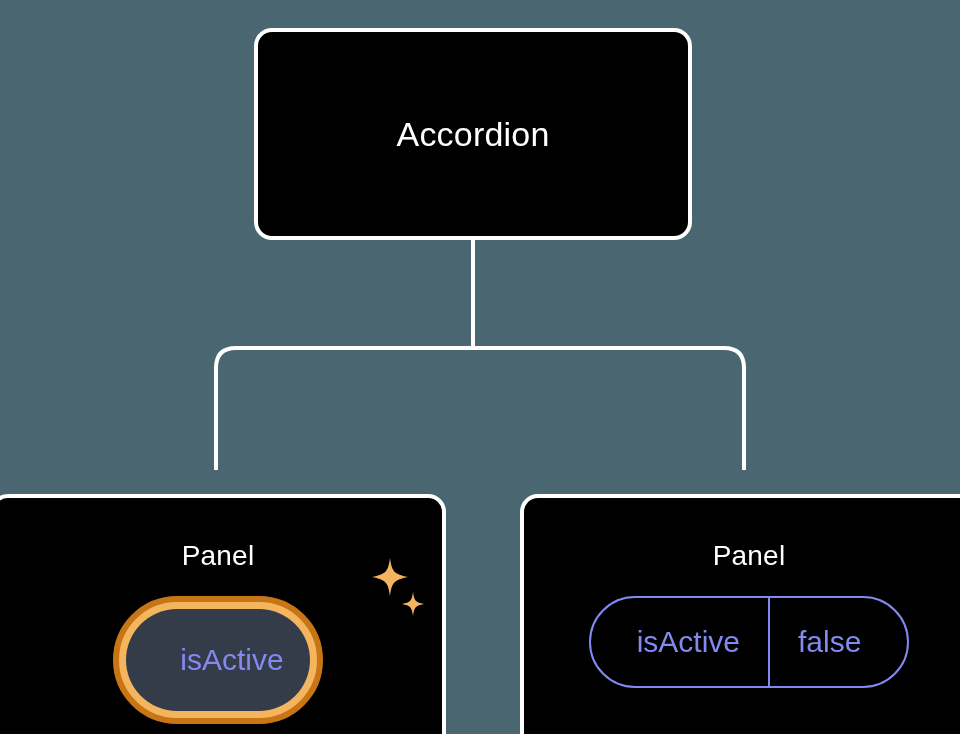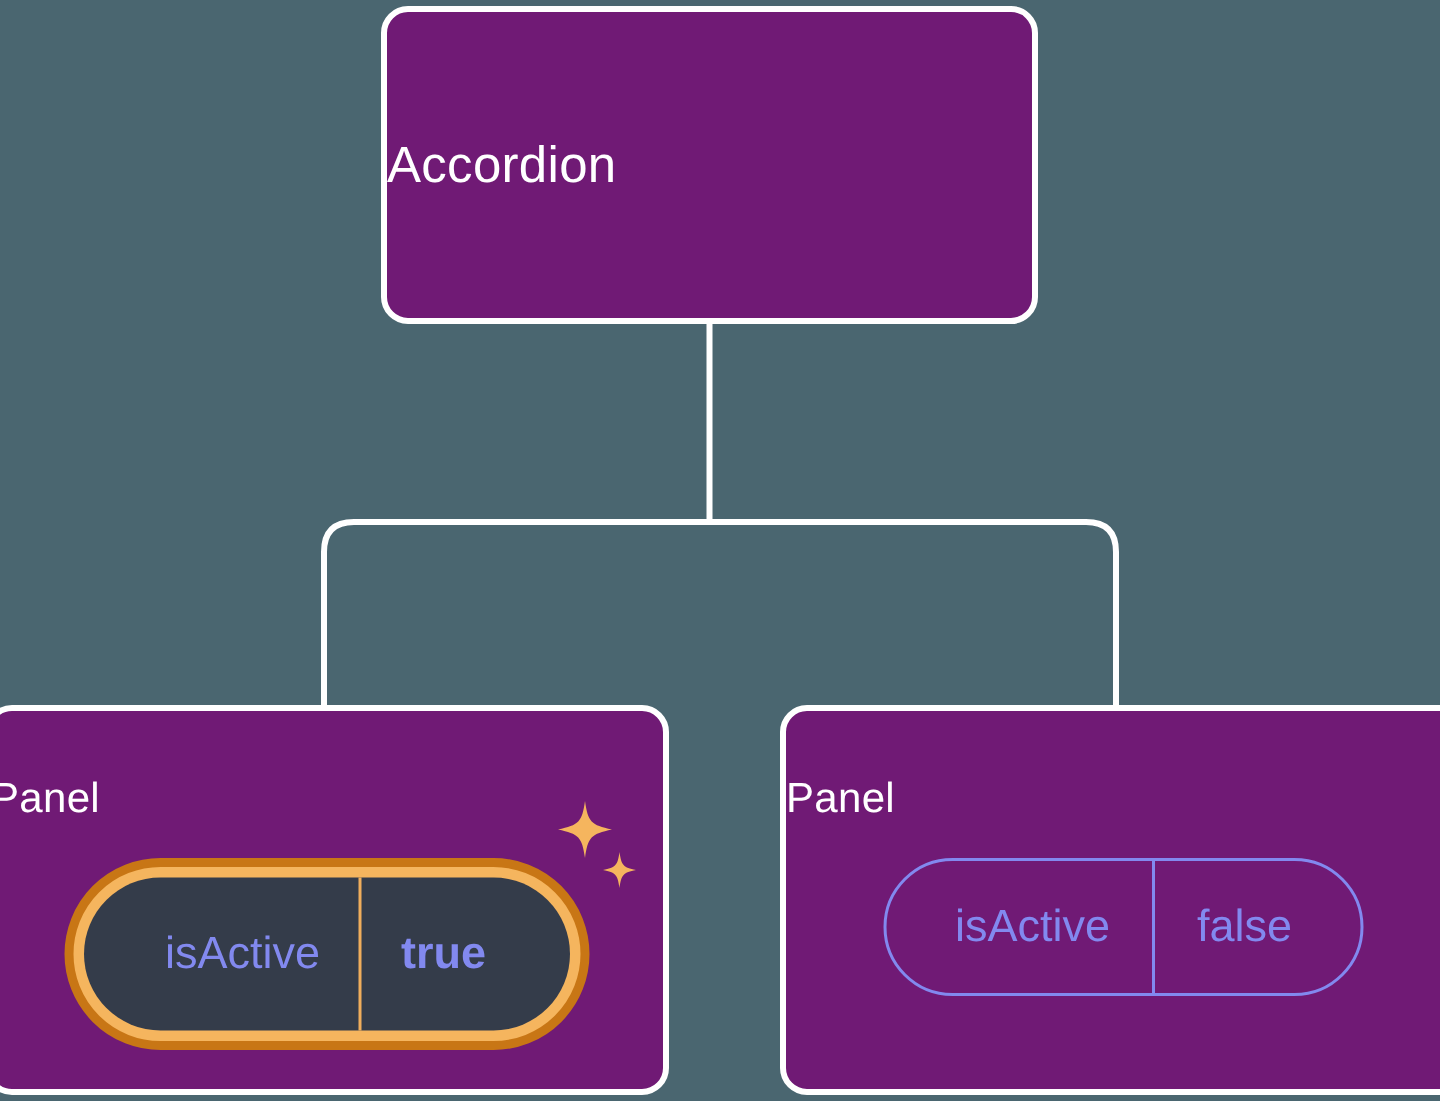--- a/index.html
+++ b/index.html
@@ -29,26 +29,27 @@
     height: 734px;
     z-index: 1;
     pointer-events: none;
   }
 
   
   .node {
     position: absolute;
     z-index: 2;
     box-sizing: border-box;
-    background: #701a75;
+    background: #000000;
     border: 4px solid #ffffff;
     border-radius: 18px;
     display: flex;
     flex-direction: column;
-    align-items: flex-start;
+    align-items: center;
+    margin-top: 24px;
   }
 
   .node-root {
     left: 254px;
     top: 4px;
     width: 438px;
     height: 212px;
     justify-content: center;
   }
 
@@ -172,21 +173,20 @@
     <div class="node-title">Accordion</div>
   </div>
 
   <div class="node node-panel node-panel-left">
     <div class="node-title">Panel</div>
 
     <div class="pill-wrap">
       <div class="pill pill-highlight">
         <div class="pill-inner">
           <div class="pill-cell pill-key">isActive</div>
-          <div class="pill-cell pill-value">true</div>
         </div>
       </div>
 
       <svg class="sparkles" viewBox="0 0 60 70" aria-hidden="true">
         <path d="M20 2 C22 16 24 18 38 21 C24 24 22 26 20 40 C18 26 16 24 2 21 C16 18 18 16 20 2 Z" fill="#f5b55e"></path>
         <path d="M43 36 C44.3 45 45.5 46.3 54 48 C45.5 49.7 44.3 51 43 60 C41.7 51 40.5 49.7 32 48 C40.5 46.3 41.7 45 43 36 Z" fill="#f5b55e"></path>
       </svg>
     </div>
   </div>
 

